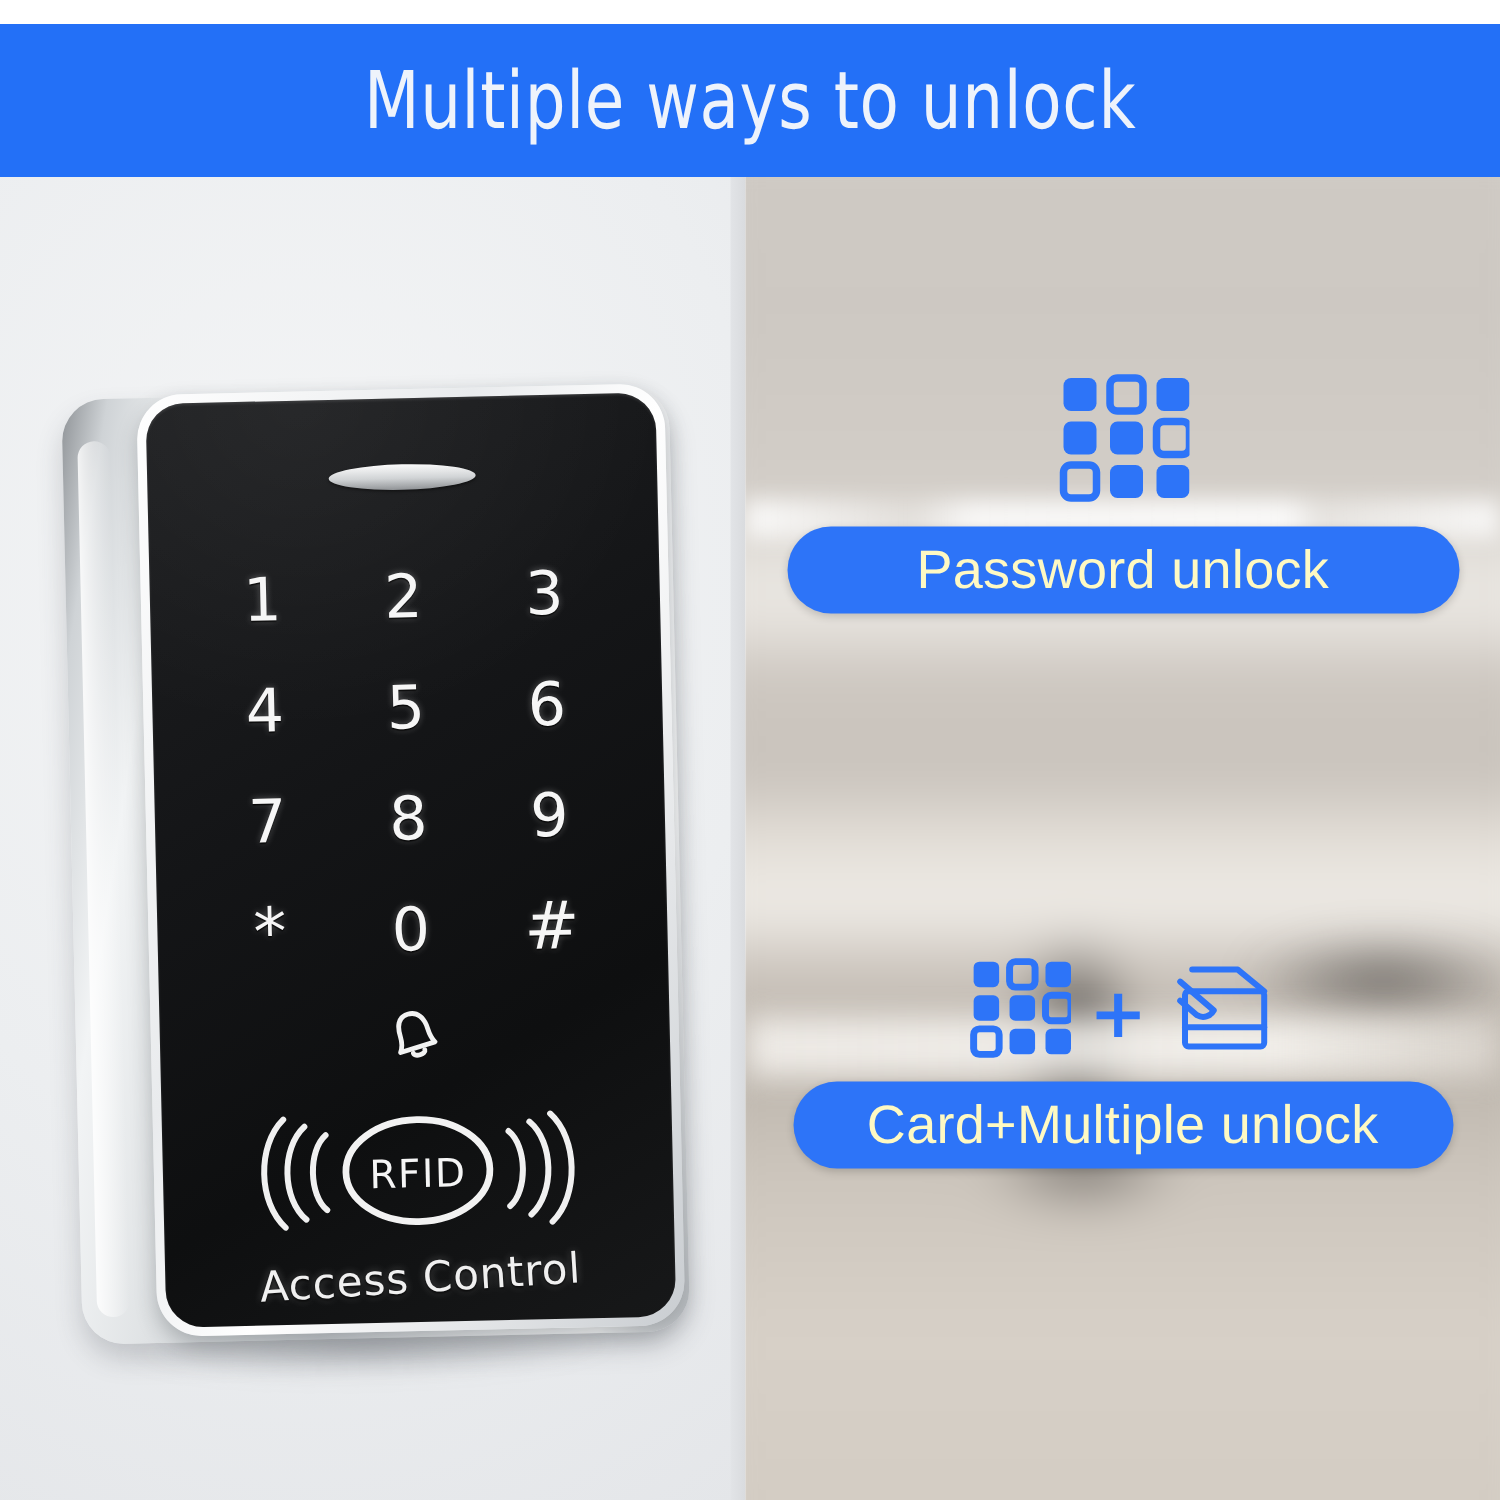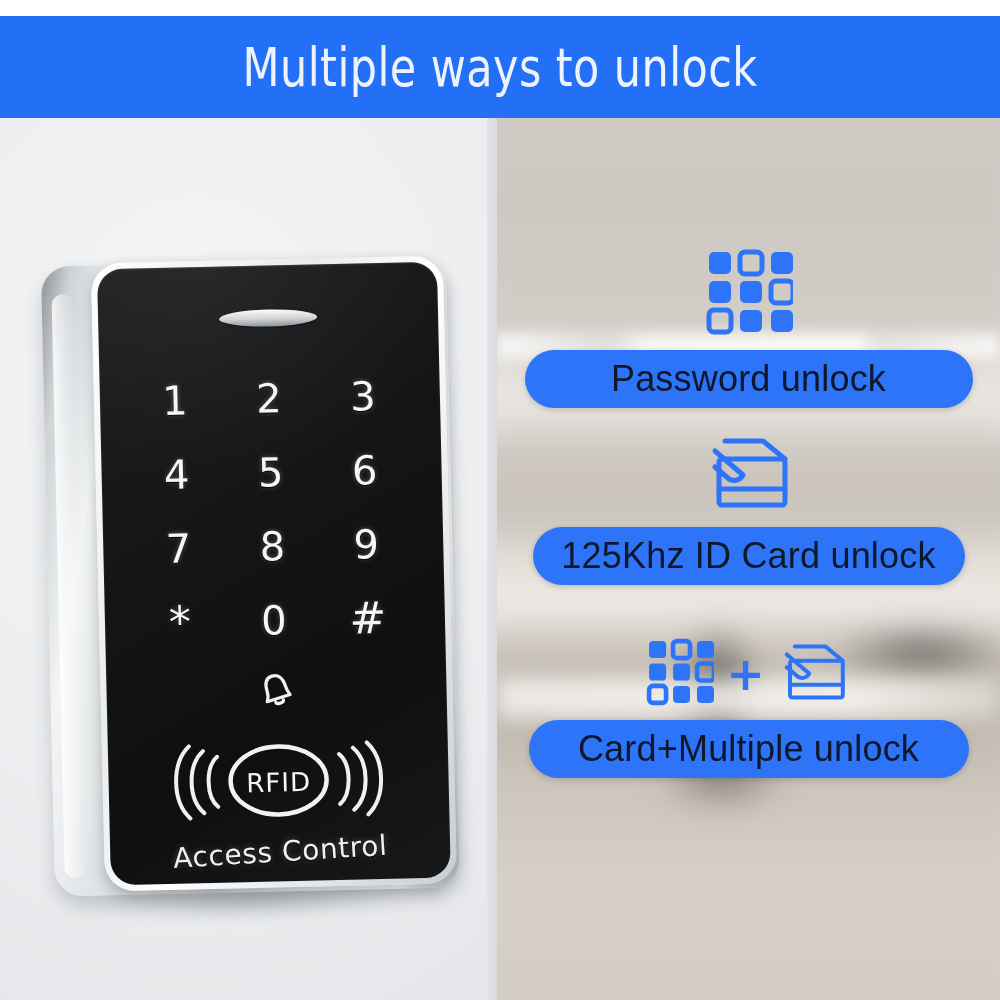--- a/index.html
+++ b/index.html
@@ -85,21 +85,21 @@
             background:linear-gradient(to right,rgba(255,255,255,.85) 0%,rgba(255,255,255,.25) 22%,
                        rgba(255,255,255,.80) 30%,rgba(255,255,255,.86) 72%,rgba(255,255,255,.35) 76%,
                        rgba(255,255,255,.80) 100%);}
   .bg-dark-top{position:absolute;left:330px;top:505px;width:190px;height:60px;filter:blur(14px);
                background:radial-gradient(ellipse at 50% 50%,rgba(30,28,26,.55),rgba(30,28,26,0) 70%);}
   .bg-desk{position:absolute;left:0;top:560px;width:100%;height:40px;filter:blur(10px);
            background:linear-gradient(to right,rgba(252,250,247,.75),rgba(250,248,244,.85) 70%,rgba(240,236,230,.5));}
 
   .feature{position:absolute;left:0;width:503px;display:flex;flex-direction:column;align-items:center;}
   .icons-row{display:flex;align-items:center;justify-content:center;gap:10px;margin-bottom:10px;}
-  .pill{background:#2d74f8;color:#0f172a;border-radius:36px;height:58px;display:flex;align-items:center;
+  .pill{background:#2d74f8;color:#fef9c3;border-radius:36px;height:58px;display:flex;align-items:center;
         justify-content:center;white-space:nowrap;box-shadow:0 2px 6px rgba(0,0,0,.18);}
   .pill-text{font-size:36px;line-height:1;letter-spacing:.2px;
              font-family:"Liberation Sans","DejaVu Sans",sans-serif;}
 
   .f1{top:130px;}
   .f2{top:315px;}
   .f3{top:520px;}
   .f1 .pill{width:448px;}
   .f2 .pill{width:432px;}
   .f3 .pill{width:440px;}
@@ -204,37 +204,20 @@
               <rect x="66" y="62" width="22" height="22" rx="5"></rect>
             </g>
           </svg>
         </span>
       </div>
       <div class="pill">
         <span class="pill-text">Password unlock</span>
       </div>
     </div>
 
-    <div class="feature f2">
-      <div class="icons-row">
-        <span>
-          <svg width="92" height="80" viewBox="0 0 92 80" aria-hidden="true">
-            <g fill="none" stroke="#2d74f8" stroke-width="5" stroke-linejoin="round" stroke-linecap="round">
-              <rect x="16" y="26" width="66" height="46" rx="3"></rect>
-              <line x1="16" y1="56" x2="82" y2="56"></line>
-              <path d="M22 8 H60 L82 26"></path>
-              <path d="M12 18 L40 42 A10 10 0 0 1 26 46 L12 34"></path>
-            </g>
-          </svg>
-        </span>
-      </div>
-      <div class="pill">
-        <span class="pill-text">125Khz ID Card unlock</span>
-      </div>
-    </div>
 
     <div class="feature f3">
       <div class="icons-row">
         <span>
           <svg width="68" height="68" viewBox="0 0 88 88" aria-hidden="true">
             <g fill="#2d74f8">
               <rect x="4" y="4" width="22" height="22" rx="5"></rect>
               <rect x="35" y="4" width="22" height="22" rx="5" fill="none" stroke="#2d74f8" stroke-width="6"></rect>
               <rect x="66" y="4" width="22" height="22" rx="5"></rect>
               <rect x="4" y="33" width="22" height="22" rx="5"></rect>

